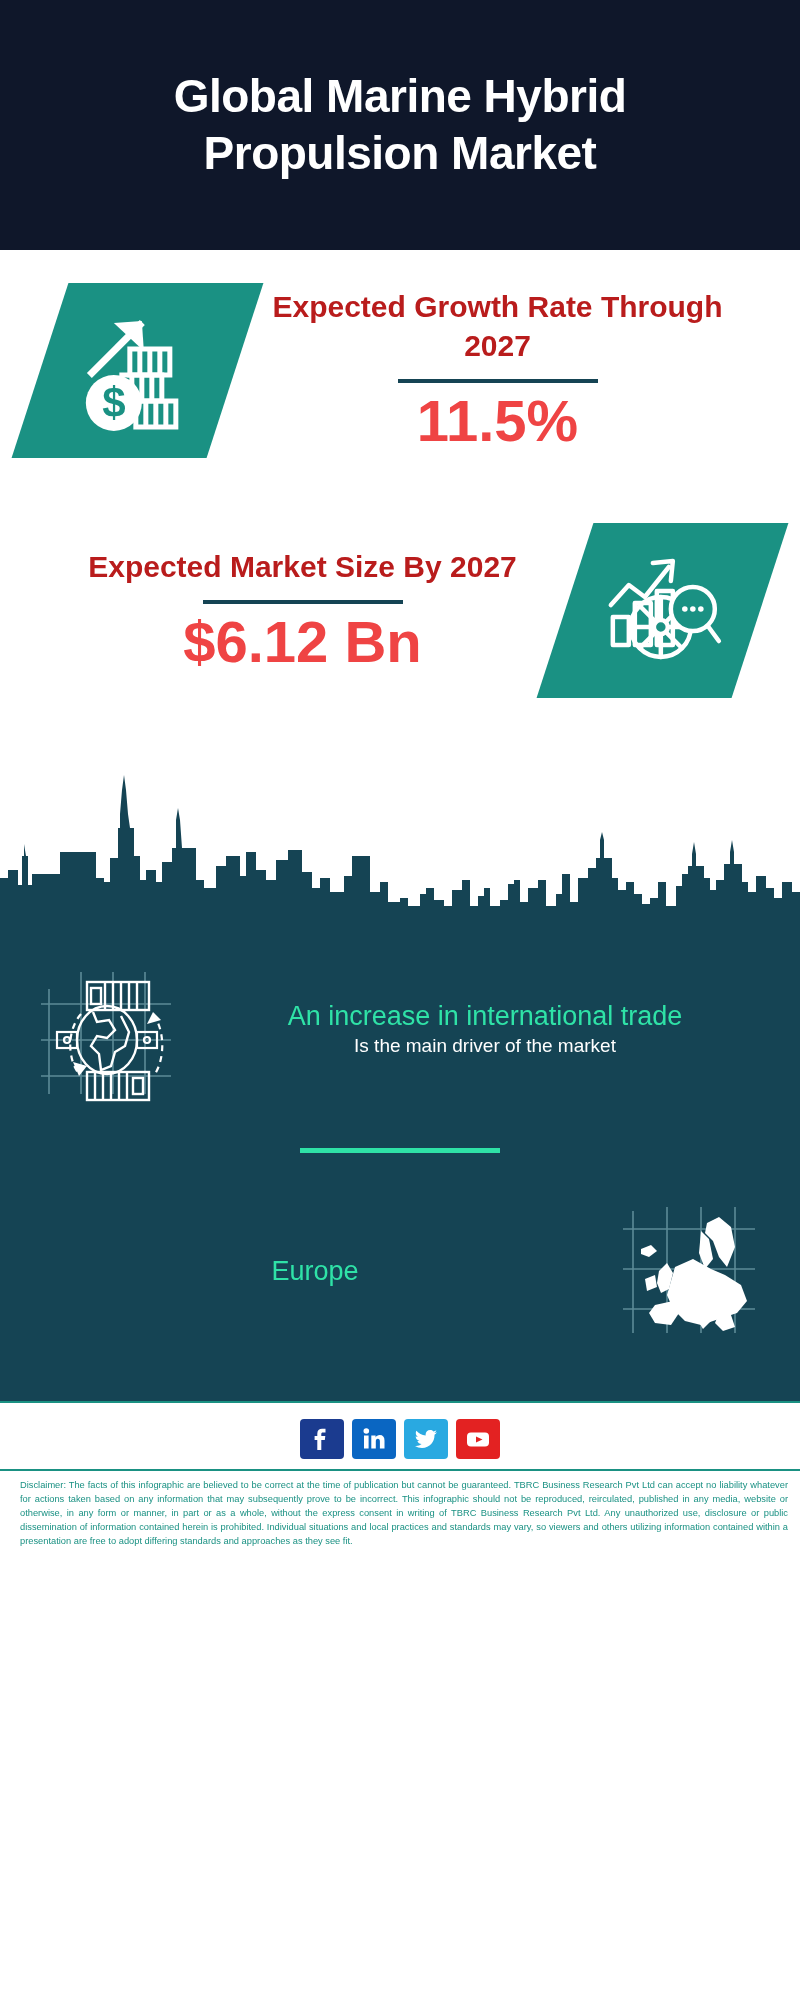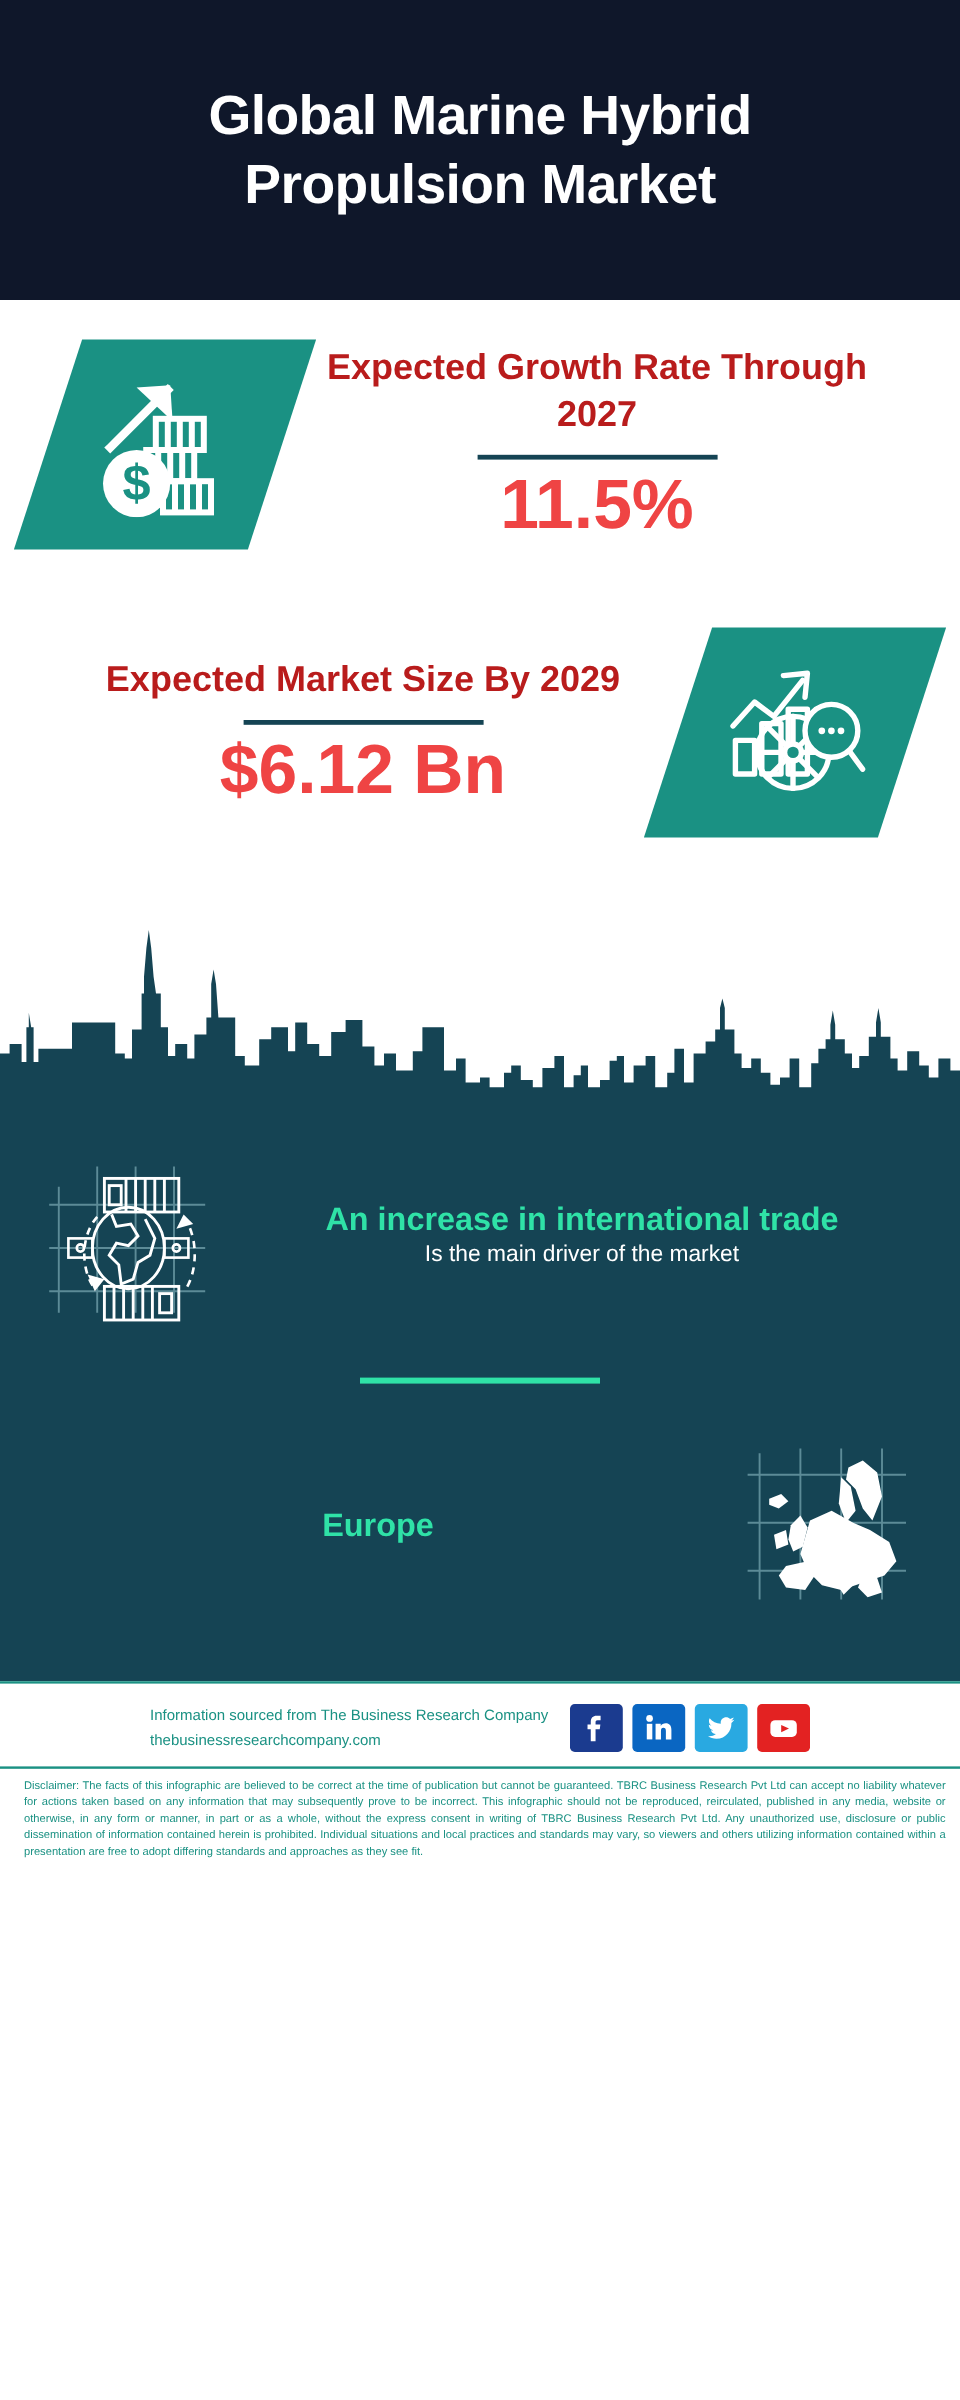--- a/index.html
+++ b/index.html
@@ -81,21 +81,21 @@
     display:flex;
     align-items:center;
     gap:10px;
     padding:14px 0;
   }
   .insight-icon { flex:0 0 auto; width:160px; display:flex; justify-content:center; }
   .insight-text { flex:1; text-align:center; padding:0 6px; }
   .insight-accent {
     color:#2fe2a7;
     font-size:27px;
-    font-weight:bold;
+    font-weight:normal;
     line-height:1.25;
     display:block;
   }
   .insight-sub {
     color:#ffffff;
     font-size:19px;
     font-weight:normal;
     line-height:1.3;
     display:block;
   }
@@ -182,21 +182,21 @@
     </div>
     <div class="stat-text">
       <div class="stat-label">Expected Growth Rate Through 2027</div>
       <div class="stat-rule"></div>
       <div class="stat-value">11.5%</div>
     </div>
   </div>
 
   <div class="stat-row right-icon">
     <div class="stat-text">
-      <div class="stat-label">Expected Market Size By 2029</div>
+      <div class="stat-label">Expected Market Size By 2027</div>
       <div class="stat-rule"></div>
       <div class="stat-value">$6.12 Bn</div>
     </div>
     <div class="para">
       <svg width="120" height="120" viewBox="0 0 120 120">
         <g stroke="#ffffff" stroke-width="4.5" fill="none" stroke-linecap="round" stroke-linejoin="round">
           <polyline points="8,54 26,34 42,46 66,16"></polyline>
           <polyline points="50,12 70,10 68,30"></polyline>
           <rect x="10" y="66" width="16" height="28"></rect>
           <rect x="32" y="52" width="16" height="42"></rect>
@@ -321,24 +321,20 @@
           <path d="M84,104 L92,108 L96,124 L88,132 L82,122 Z"></path>
 
           <path d="M104,116 L116,118 L120,130 L108,134 L100,126 Z"></path>
         </g>
       </svg>
     </div>
   </div>
 </div>
 
 <div class="footer">
-  <div class="footer-text">
-    <div class="footer-line">Information sourced from The Business Research Company</div>
-    <div class="footer-line">thebusinessresearchcompany.com</div>
-  </div>
   <div class="socials">
     <a class="social s-fb">
       <svg width="26" height="26" viewBox="0 0 26 26">
           <path fill="#ffffff" d="M16.5,6.5 L14,6.5 C12.6,6.5 12.3,7.1 12.3,8.3 L12.3,10 L16.3,10 L15.8,14 L12.3,14 L12.3,24 L8.3,24 L8.3,14 L5.6,14 L5.6,10 L8.3,10 L8.3,7.8 C8.3,4.6 10.1,2.8 13.1,2.8 L16.5,2.8 Z"></path>
         </svg>
     </a>
     <a class="social s-li">
       <svg width="26" height="26" viewBox="0 0 26 26">
         <rect x="3" y="9.5" width="4.6" height="13" fill="#ffffff"></rect>
         <circle cx="5.3" cy="5" r="2.8" fill="#ffffff"></circle>

